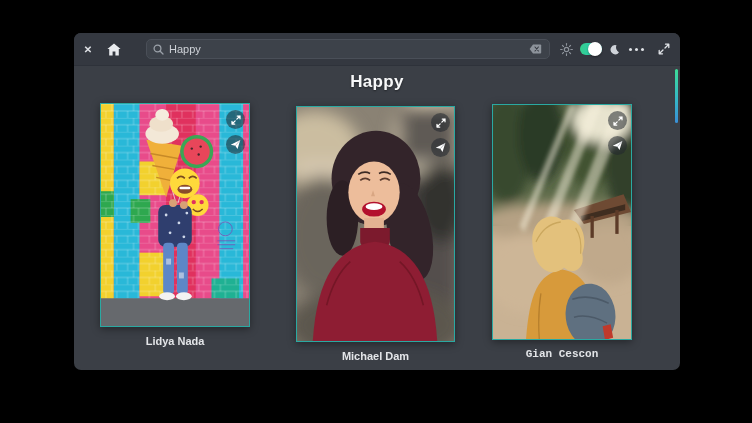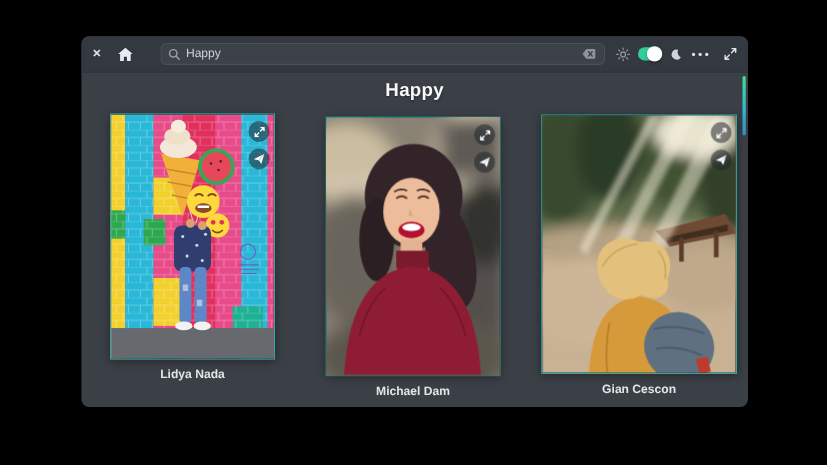--- a/index.html
+++ b/index.html
@@ -52,21 +52,21 @@
   }
   
   .page-title{
     position:absolute;left:0;top:39px;width:100%;text-align:center;
     font-size:17px;font-weight:bold;color:#f7f8f9;letter-spacing:.3px;
     text-shadow:0 1px 2px rgba(0,0,0,.45);margin:0;
   }
   .card{position:absolute;display:flex;flex-direction:column;align-items:center;}
   .card.c1{left:26px;top:70px;width:150px;}
   .card.c2{left:222px;top:73px;width:159px;}
-  .card.c3{left:418px;top:71px;width:178px;}
+  .card.c3{left:418px;top:71px;width:140px;font-family:Liberation Mono, monospace;}
   .photo{
     position:relative;width:100%;border:1px solid #2aa9a2;box-sizing:border-box;
     box-shadow:0 2px 8px rgba(0,0,0,.4);overflow:hidden;cursor:pointer;background:#222;
   }
   .c1 .photo{height:224px;}
   .c2 .photo{height:236px;}
   .c3 .photo{height:236px;}
   .photo svg.scene{display:block;width:100%;height:100%;}
   .photo-btn{
     position:absolute;right:4px;width:19px;height:19px;border-radius:50%;

